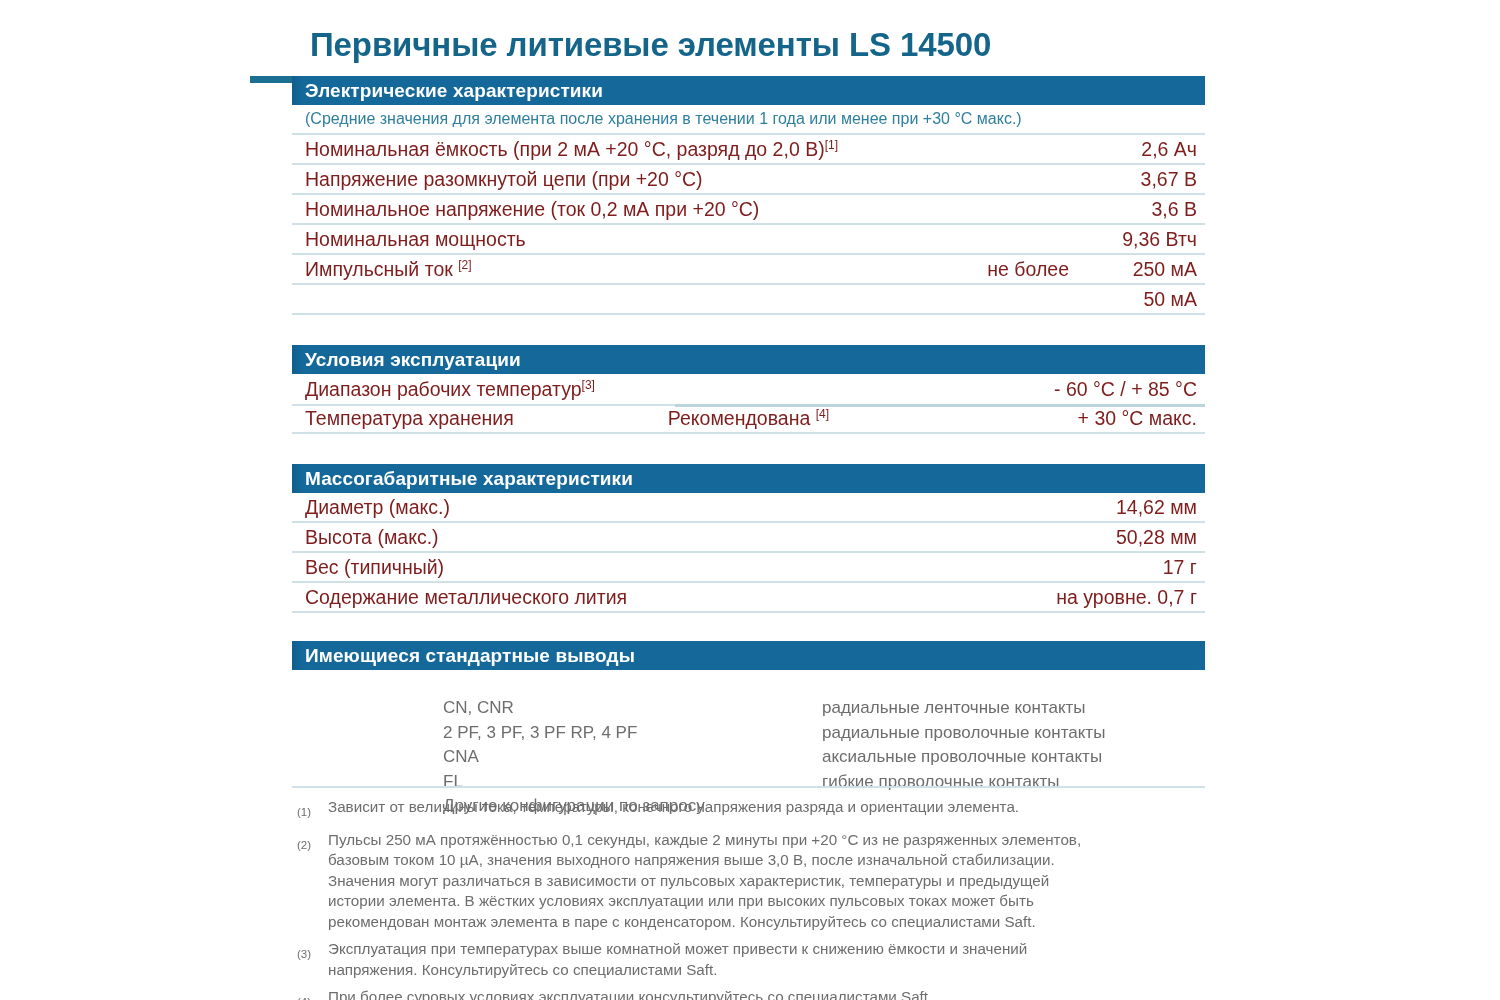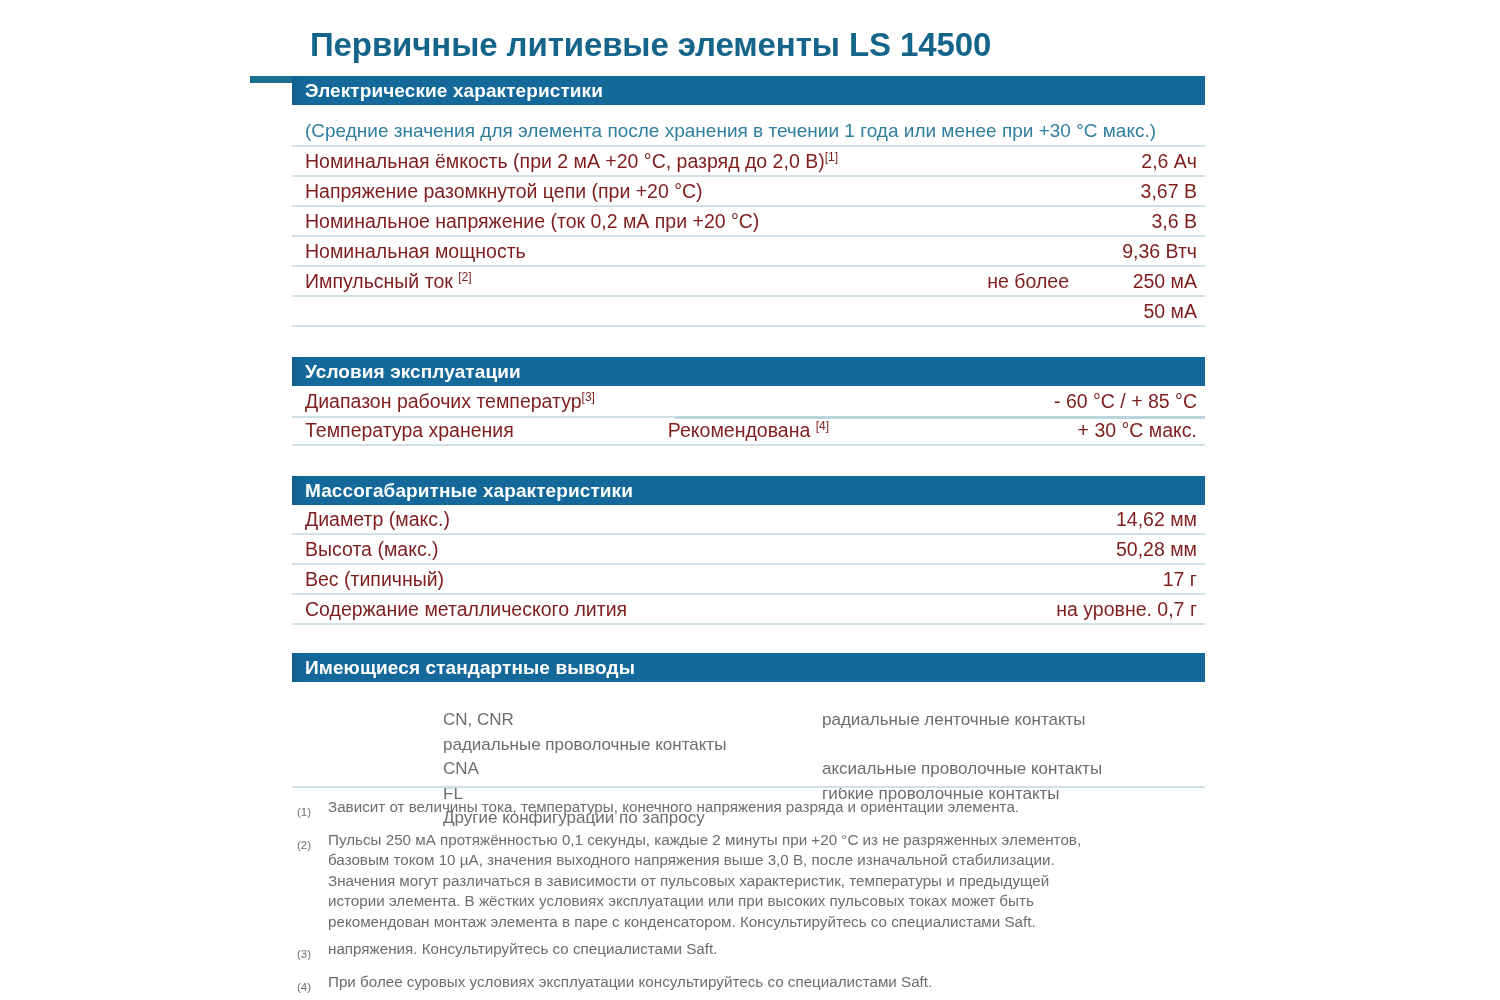--- a/index.html
+++ b/index.html
@@ -93,22 +93,21 @@
   }
   .row .note-pre {
     position: absolute;
     right: 136px;
     z-index: 2;
   }
 
   .row.subtitle {
     color: #2e7f9e;
     height: 30px;
-    font-size: 19px;
-    margin-top: 12px;
+    font-size: 16px;
   }
 
   
   .row.split-rule { border-bottom: none; }
   .row.split-rule::after {
     content: "";
     position: absolute;
     left: 0; bottom: -2px;
     width: 383px;
     height: 2px;
@@ -268,20 +267,21 @@
     <div class="gap-c"></div>
 
     <div class="section">
       <div class="sec-bar">Имеющиеся стандартные выводы</div>
       <div class="terminals-body">
         <div class="term-row">
           <span class="term-code">CN, CNR</span>
           <span class="term-desc">радиальные ленточные контакты</span>
         </div>
         <div class="term-row">
+          <span class="term-code">2 PF, 3 PF, 3 PF RP, 4 PF</span>
           <span class="term-desc">радиальные проволочные контакты</span>
         </div>
         <div class="term-row">
           <span class="term-code">CNA</span>
           <span class="term-desc">аксиальные проволочные контакты</span>
         </div>
         <div class="term-row">
           <span class="term-code">FL</span>
           <span class="term-desc">гибкие проволочные контакты</span>
         </div>
@@ -312,20 +312,21 @@
         <div>базовым током 10 µA, значения выходного напряжения выше 3,0 В, после изначальной стабилизации.</div>
         <div>Значения могут различаться в зависимости от пульсовых характеристик, температуры и предыдущей</div>
         <div>истории элемента. В жёстких условиях эксплуатации или при высоких пульсовых токах может быть</div>
         <div>рекомендован монтаж элемента в паре с конденсатором. Консультируйтесь со специалистами Saft.</div>
       </div>
     </div>
 
     <div class="fn">
       <div class="fn-num">(3)</div>
       <div class="fn-text">
+        <div>Эксплуатация при температурах выше комнатной может привести к снижению ёмкости и значений</div>
         <div>напряжения. Консультируйтесь со специалистами Saft.</div>
       </div>
     </div>
 
     <div class="fn">
       <div class="fn-num">(4)</div>
       <div class="fn-text">
         <div>При более суровых условиях эксплуатации консультируйтесь со специалистами Saft.</div>
       </div>
     </div>

